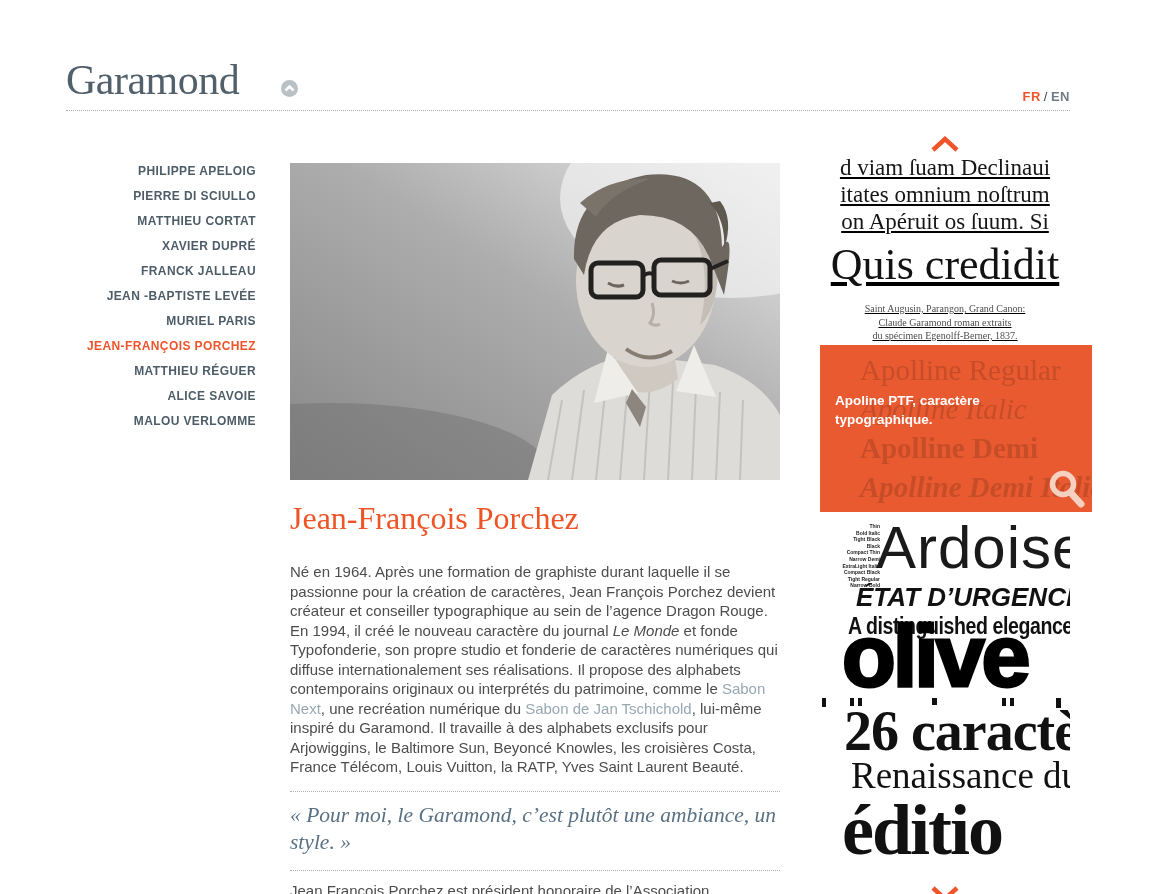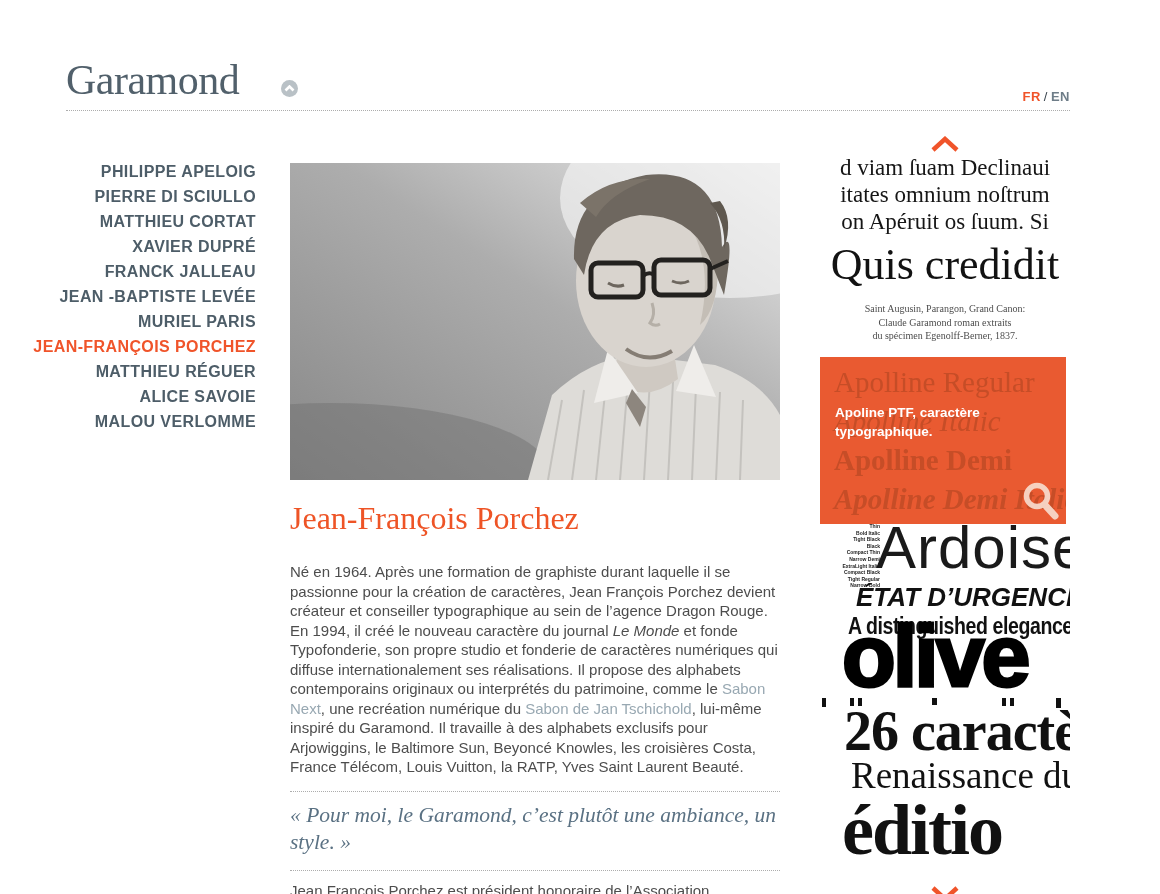--- a/index.html
+++ b/index.html
@@ -10,49 +10,49 @@
         font-size:42px;color:#51606b;letter-spacing:-0.5px;cursor:pointer;}
   .totop{position:absolute;left:281px;top:40px;width:17px;height:17px;border-radius:50%;
          background:#b9c1c6;display:flex;align-items:center;justify-content:center;cursor:pointer;}
   .lang{position:absolute;top:49px;right:90px;font-size:13px;letter-spacing:0.5px;}
   .lang .fr{color:#f0542a;font-weight:700;cursor:pointer;}
   .lang .sep{color:#39444e;margin:0 3px;}
   .lang .en{color:#6e7d88;font-weight:700;cursor:pointer;text-align:right;}
   .hrule{position:absolute;left:66px;top:70px;width:1004px;border-top:1px dotted #adadad;}
   
   .sidebar{position:absolute;left:20px;top:119px;width:236px;text-align:right;}
-  .side-item{font-size:16px;font-weight:700;letter-spacing:0.4px;line-height:25px;
+  .side-item{font-size:12px;font-weight:700;letter-spacing:0.4px;line-height:25px;
              color:#4d5d68;cursor:pointer;white-space:nowrap;}
   .side-item.active{color:#f0542a;}
   
   .photo{position:absolute;left:290px;top:123px;width:490px;height:317px;margin:0;overflow:hidden;}
   
   .article{position:absolute;left:290px;top:460px;width:490px;}
   .article h1{margin:0 0 26px 0;font-family:"Liberation Serif","DejaVu Serif",serif;font-weight:400;
               font-size:32px;line-height:36px;color:#ee5426;}
   .intro,.bio{margin:0;font-size:15px;line-height:19.5px;color:#4d4d4d;}
   .intro .it{font-style:italic;}
   .intro .lnk{color:#98a8b2;cursor:pointer;}
   .divider{border-top:1px dotted #adadad;margin:14px 0 10px 0;}
   blockquote{margin:0;font-family:"Liberation Serif","DejaVu Serif",serif;font-style:italic;
              font-size:21.5px;line-height:27px;color:#5a7183;}
   .article .divider + .bio{margin-top:2px;}
   
   .rightcol{position:absolute;left:820px;top:0;width:250px;height:894px;}
   .nav-up{position:absolute;top:96px;left:0;width:250px;text-align:center;cursor:pointer;}
   .nav-down{position:absolute;top:845px;left:0;width:250px;text-align:center;cursor:pointer;}
-  .spec1{position:absolute;top:114px;left:0;width:250px;text-align:center;cursor:pointer;}
+  .spec1{position:absolute;top:114px;left:0;width:250px;text-align:center;cursor:pointer;text-decoration:underline;}
   .spec1-lines div{font-family:"Liberation Serif","DejaVu Serif",serif;font-size:23px;line-height:27px;
                    color:#161616;white-space:nowrap;}
   .spec1-big{font-family:"Liberation Serif","DejaVu Serif",serif;font-size:44px;line-height:50px;
              color:#121212;margin-top:5px;white-space:nowrap;}
   .spec1-cap{margin-top:12px;}
   .spec1-cap div{font-family:"Liberation Serif","DejaVu Serif",serif;font-size:10px;line-height:13.5px;color:#4c4c4c;}
-  .apolline{position:absolute;top:317px;left:0;width:246px;height:167px;background:#e95a31;
-            overflow:hidden;cursor:pointer;}
+  .apolline{position:absolute;top:305px;left:0;width:246px;height:167px;background:#e95a31;
+            overflow:hidden;cursor:pointer;padding-left:26px;}
   .ap-bg{padding:6px 0 0 14px;}
   .ap-bg div{font-family:"Liberation Serif","DejaVu Serif",serif;font-size:29px;line-height:39px;
              color:#c64d27;white-space:nowrap;}
   .ap-i{font-style:italic;}
   .ap-b{font-weight:700;}
   .ap-bi{font-weight:700;font-style:italic;}
   .ap-tip{position:absolute;left:15px;top:47px;width:175px;color:#fff;font-size:13.5px;
           font-weight:700;line-height:18.5px;}
   .ap-zoom{position:absolute;right:5px;bottom:2px;opacity:0.92;}
   .ardoise{position:absolute;top:480px;left:0;width:250px;height:360px;overflow:hidden;cursor:pointer;}

